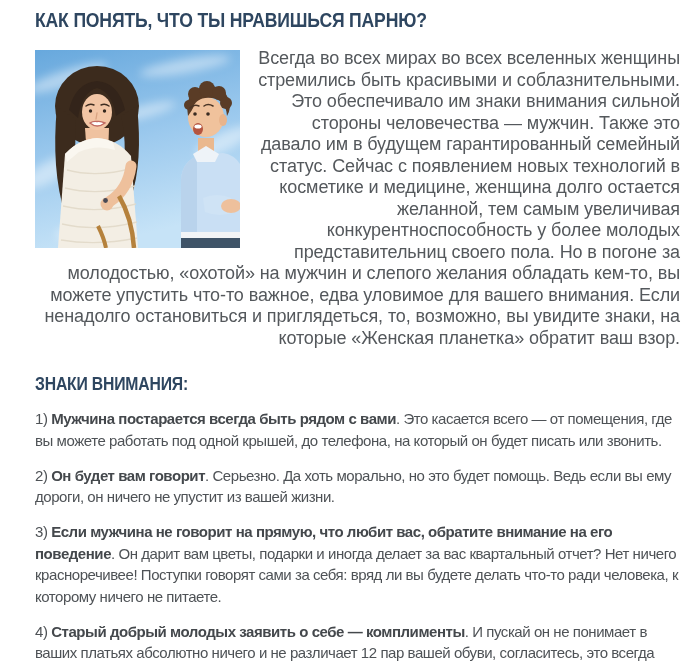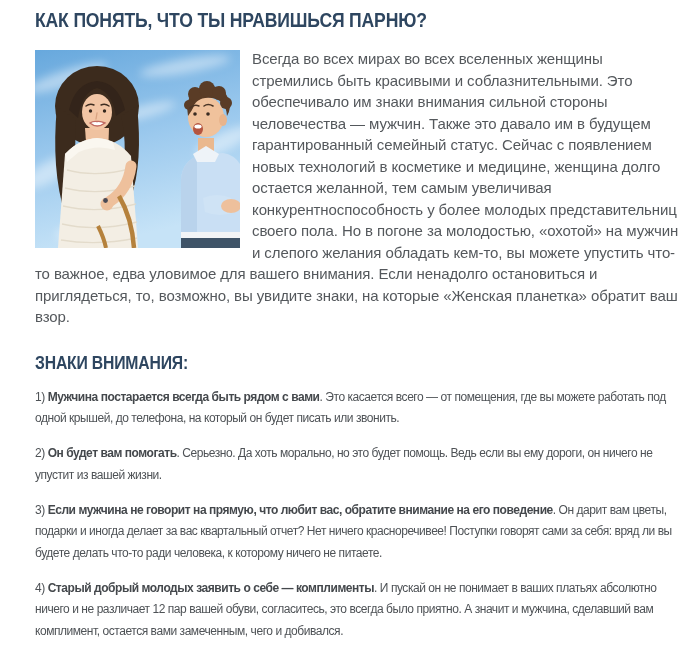--- a/index.html
+++ b/index.html
@@ -22,38 +22,38 @@
 
   .intro-wrap { overflow: visible; }
   .photo {
     float: left; width: 205px; height: 198px;
     margin: 2px 12px 0 0;
   }
   .photo svg { display: block; }
 
   p.intro-text {
     margin: 0;
-    font-size: 15px; line-height: 21.5px;
+    font-size: 18px; line-height: 21.5px;
     color: #54585c; letter-spacing: -0.1px;
-    text-align: left;
+    text-align: right;
   }
 
   h2.section-heading {
     clear: both;
     margin: 25px 0 14px 0;
     font-size: 17.5px; line-height: 20px; font-weight: 700;
     color: #2e4660;
     transform: scaleX(0.9); transform-origin: 0 50%;
     white-space: nowrap;
     letter-spacing: -0.2px;
   }
 
   .signs p.sign {
     margin: 0 0 13.5px 0;
-    font-size: 12px; line-height: 21.5px;
+    font-size: 15px; line-height: 21.5px;
     color: #4e5256; letter-spacing: -0.45px;
   }
   .sign .sign-lead { font-weight: 700; color: #44484c; }
 </style>
 </head>
 <body>
 
 <div class="article">
 
   <h1 class="page-title">КАК ПОНЯТЬ, ЧТО ТЫ НРАВИШЬСЯ ПАРНЮ?</h1>
@@ -141,18 +141,18 @@
       </svg>
     </div>
 
     <p class="intro-text">Всегда во всех мирах во всех вселенных женщины стремились быть красивыми и соблазнительными. Это обеспечивало им знаки внимания сильной стороны человечества — мужчин. Также это давало им в будущем гарантированный семейный статус. Сейчас с появлением новых технологий в косметике и медицине, женщина долго остается желанной, тем самым увеличивая конкурентноспособность у более молодых представительниц своего пола. Но в погоне за молодостью, «охотой» на мужчин и слепого желания обладать кем-то, вы можете упустить что-то важное, едва уловимое для вашего внимания. Если ненадолго остановиться и приглядеться, то, возможно, вы увидите знаки, на которые «Женская планетка» обратит ваш взор.</p>
   </div>
 
   <h2 class="section-heading">ЗНАКИ ВНИМАНИЯ:</h2>
 
   <div class="signs">
       <p class="sign"><span class="sign-num">1) </span><span class="sign-lead">Мужчина постарается всегда быть рядом с вами</span><span class="sign-rest">. Это касается всего — от помещения, где вы можете работать под одной крышей, до телефона, на который он будет писать или звонить.</span></p>
-      <p class="sign"><span class="sign-num">2) </span><span class="sign-lead">Он будет вам помогать</span><span class="sign-rest">. Серьезно. Да хоть морально, но это будет помощь. Ведь если вы ему дороги, он ничего не упустит из вашей жизни.</span></p>
+      <p class="sign"><span class="sign-num">2) </span><span class="sign-lead">Он будет вам говорит</span><span class="sign-rest">. Серьезно. Да хоть морально, но это будет помощь. Ведь если вы ему дороги, он ничего не упустит из вашей жизни.</span></p>
       <p class="sign"><span class="sign-num">3) </span><span class="sign-lead">Если мужчина не говорит на прямую, что любит вас, обратите внимание на его поведение</span><span class="sign-rest">. Он дарит вам цветы, подарки и иногда делает за вас квартальный отчет? Нет ничего красноречивее! Поступки говорят сами за себя: вряд ли вы будете делать что-то ради человека, к которому ничего не питаете.</span></p>
       <p class="sign"><span class="sign-num">4) </span><span class="sign-lead">Старый добрый молодых заявить о себе — комплименты</span><span class="sign-rest">. И пускай он не понимает в ваших платьях абсолютно ничего и не различает 12 пар вашей обуви, согласитесь, это всегда было приятно. А значит и мужчина, сделавший вам комплимент, остается вами замеченным, чего и добивался.</span></p>
     </div>
 
 </div>
 
 </body></html>

